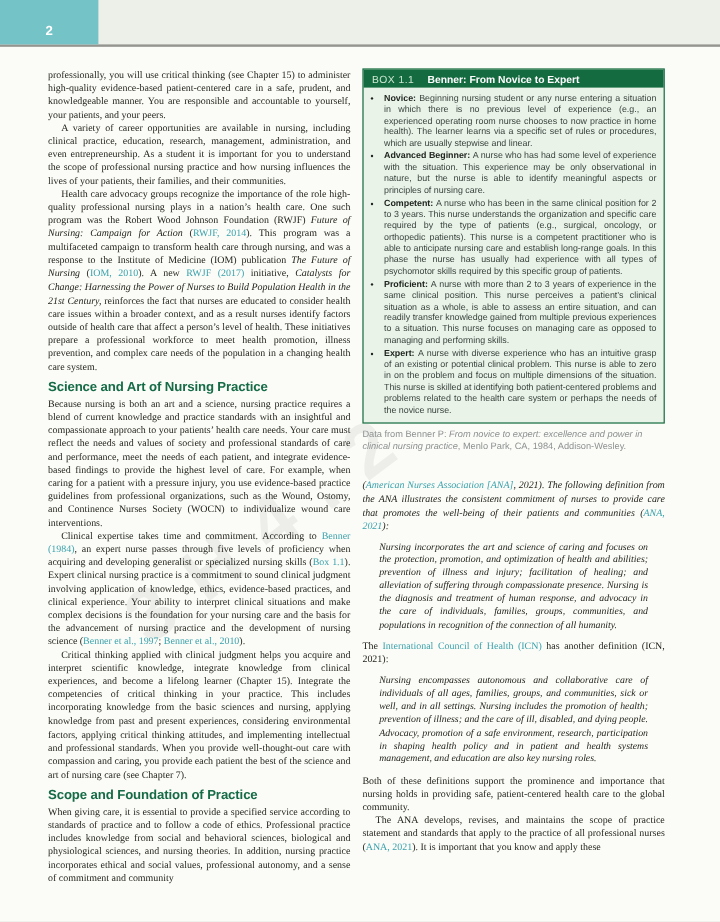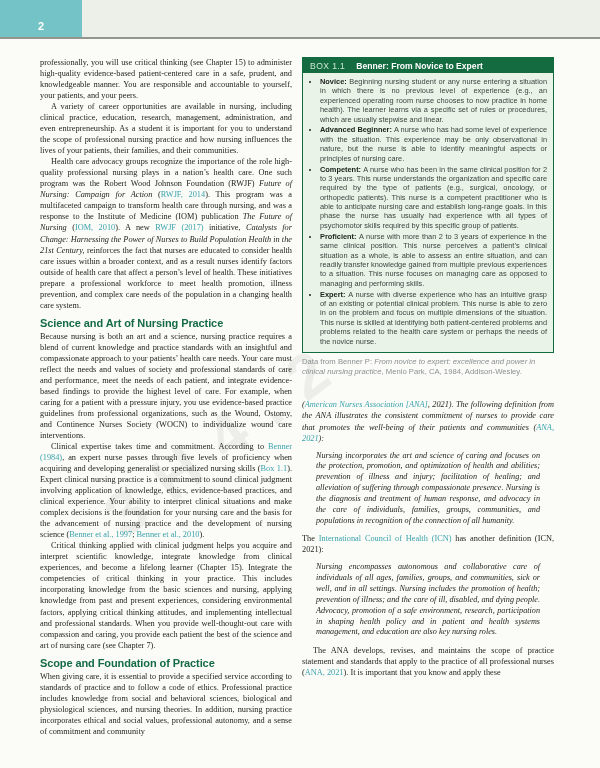--- a/index.html
+++ b/index.html
@@ -88,17 +88,18 @@
             <li><span class="term">Proficient: </span>A nurse with more than 2 to 3 years of experience in the same clinical position. This nurse perceives a patient’s clinical situation as a whole, is able to assess an entire situation, and can readily transfer knowledge gained from multiple previous experiences to a situation. This nurse focuses on managing care as opposed to managing and performing skills.</li>
             <li><span class="term">Expert: </span>A nurse with diverse experience who has an intuitive grasp of an existing or potential clinical problem. This nurse is able to zero in on the problem and focus on multiple dimensions of the situation. This nurse is skilled at identifying both patient-centered problems and problems related to the health care system or perhaps the needs of the novice nurse.</li>
           </ul>
       </div>
       <div class="caption"><span class="seg-plain">Data from Benner P: </span><span class="seg-italic">From novice to expert: excellence and power in clinical nursing practice</span><span class="seg-plain">, Menlo Park, CA, 1984, Addison-Wesley.</span></div>
 
       <p class="para-ana"><span class="seg-plain">(</span><span class="seg-link">American Nurses Association [ANA]</span><span class="seg-plain">, 2021). The following definition from the ANA illustrates the consistent commitment of nurses to provide care that promotes the well-being of their patients and communities (</span><span class="seg-link">ANA, 2021</span><span class="seg-plain">):</span></p>
       <blockquote><span class="seg-bolditalic">Nursing</span><span class="seg-italic"> incorporates the art and science of caring and focuses on the protection, promotion, and optimization of health and abilities; prevention of illness and injury; facilitation of healing; and alleviation of suffering through compassionate presence. Nursing is the diagnosis and treatment of human response, and advocacy in the care of individuals, families, groups, communities, and populations in recognition of the connection of all humanity.</span></blockquote>
       <p><span class="seg-plain">The </span><span class="seg-link">International Council of Health (ICN)</span><span class="seg-plain"> has another definition (ICN, 2021):</span></p>
       <blockquote><span class="seg-italic">Nursing encompasses autonomous and collaborative care of individuals of all ages, families, groups, and communities, sick or well, and in all settings. Nursing includes the promotion of health; prevention of illness; and the care of ill, disabled, and dying people. Advocacy, promotion of a safe environment, research, participation in shaping health policy and in patient and health systems management, and education are also key nursing roles.</span></blockquote>
+      <p><span class="seg-plain">Both of these definitions support the prominence and importance that nursing holds in providing safe, patient-centered health care to the global community.</span></p>
       <p class="indent"><span class="seg-plain">The ANA develops, revises, and maintains the scope of practice statement and standards that apply to the practice of all professional nurses (</span><span class="seg-link">ANA, 2021</span><span class="seg-plain">). It is important that you know and apply these</span></p>
     </div>
 
   </div>
 </div>
 
 </body></html>

